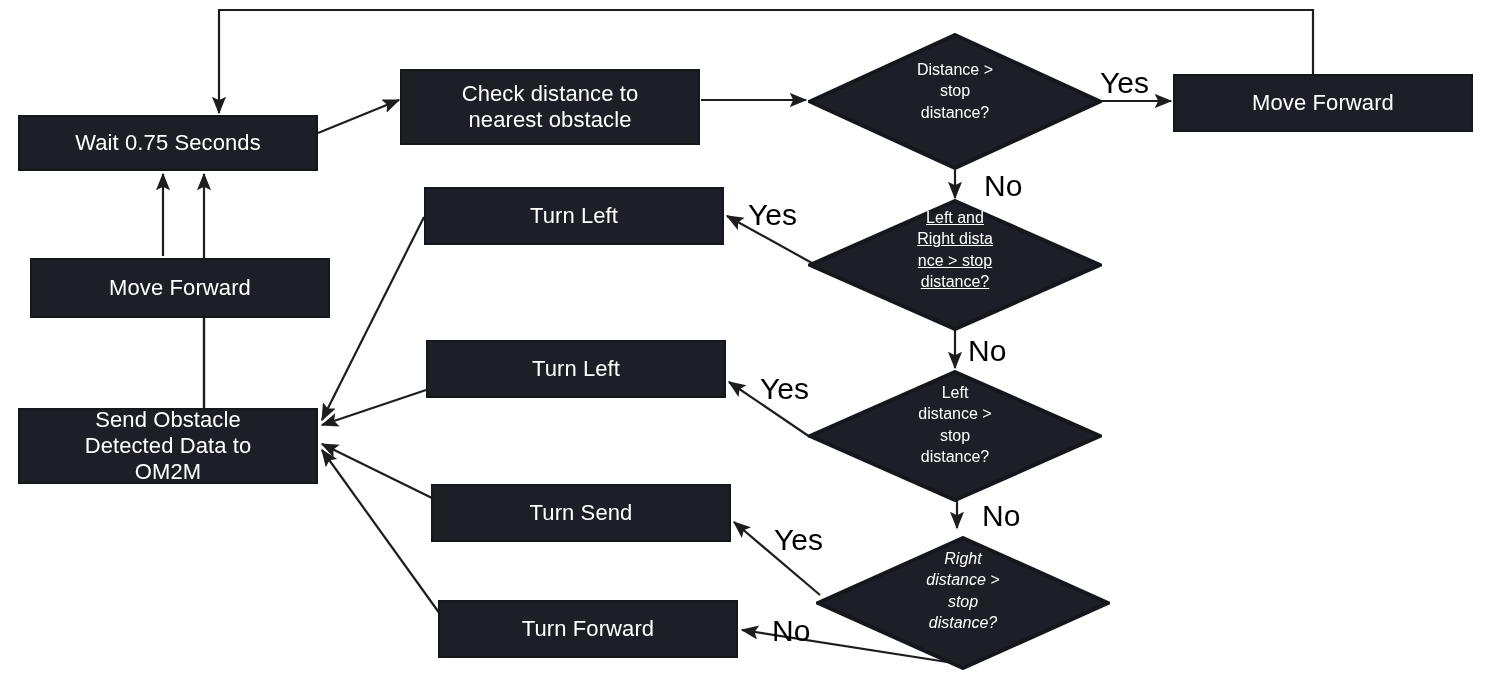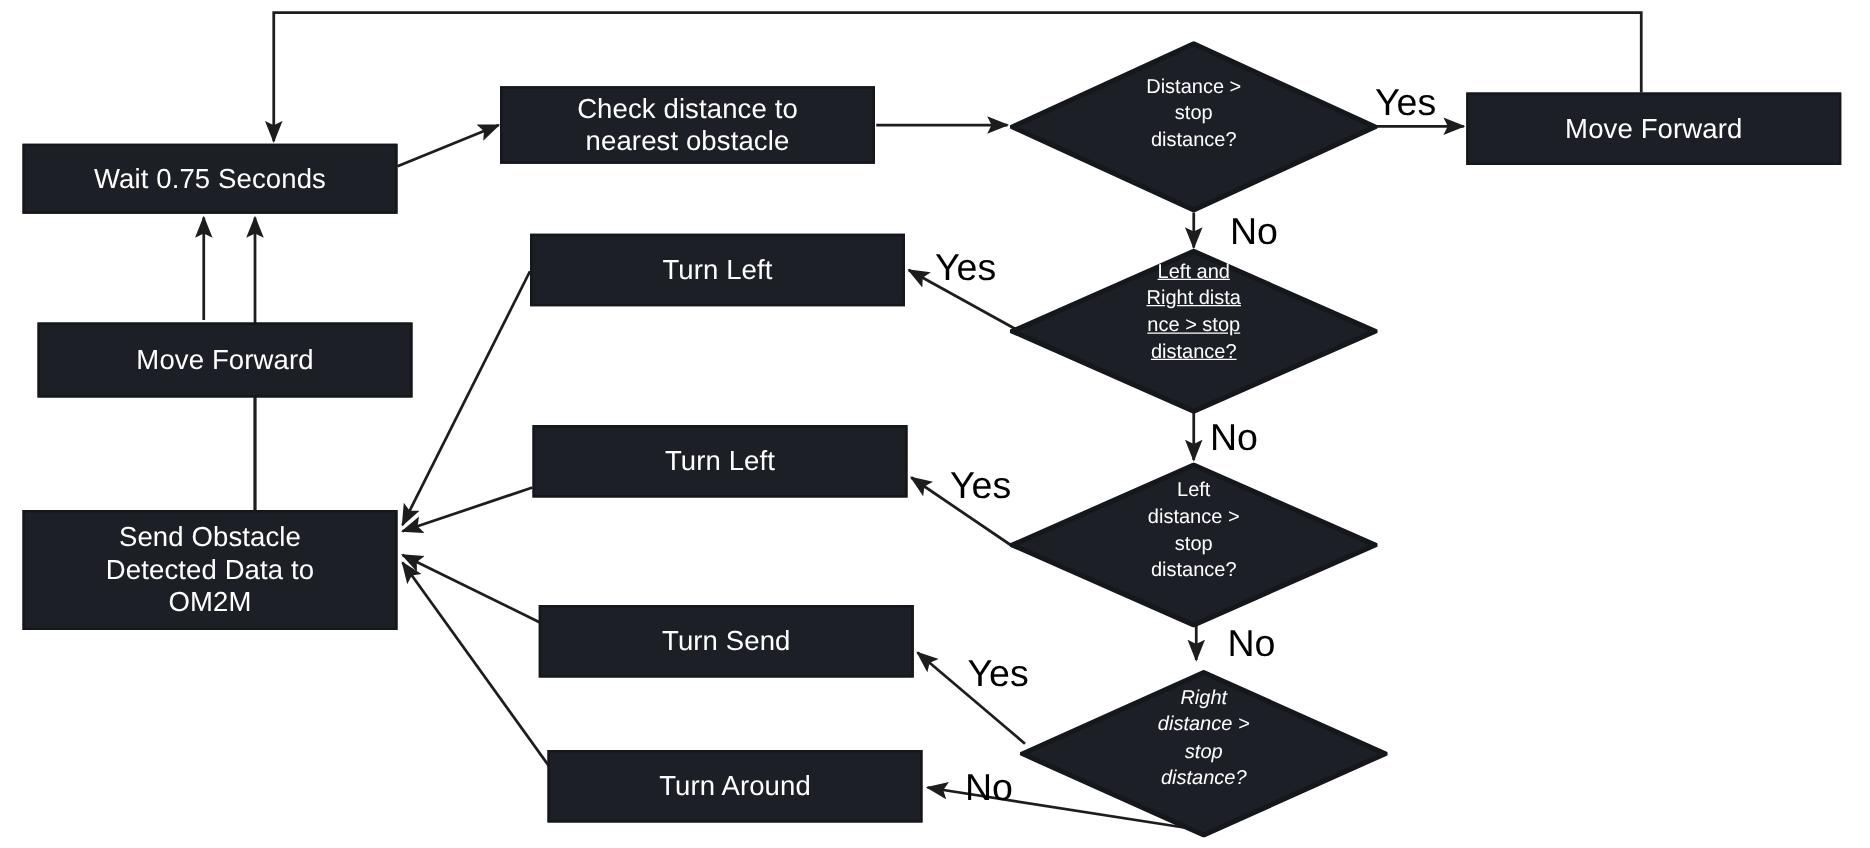--- a/index.html
+++ b/index.html
@@ -133,27 +133,27 @@
   </svg>
 
   <div class="node proc" style="left:18px; top:115px; width:300px; height:56px;">
     <span class="label">Wait 0.75 Seconds</span>
   </div>
 
   <div class="node proc" style="left:30px; top:258px; width:300px; height:60px;">
     <span class="label">Move Forward</span>
   </div>
 
-  <div class="node proc" style="left:18px; top:408px; width:300px; height:96px;">
+  <div class="node proc" style="left:18px; top:408px; width:300px; height:76px;">
     <span class="label">Send Obstacle
 Detected Data to
 OM2M</span>
   </div>
 
-  <div class="node proc" style="left:400px; top:69px; width:300px; height:62px;">
+  <div class="node proc" style="left:400px; top:69px; width:300px; height:76px;">
     <span class="label">Check distance to
 nearest obstacle</span>
   </div>
 
   <div class="node proc" style="left:1173px; top:74px; width:300px; height:58px;">
     <span class="label">Move Forward</span>
   </div>
 
   <div class="node proc" style="left:424px; top:187px; width:300px; height:58px;">
     <span class="label">Turn Left</span>
@@ -161,21 +161,21 @@
 
   <div class="node proc" style="left:426px; top:340px; width:300px; height:58px;">
     <span class="label">Turn Left</span>
   </div>
 
   <div class="node proc" style="left:431px; top:484px; width:300px; height:58px;">
     <span class="label">Turn Send</span>
   </div>
 
   <div class="node proc" style="left:438px; top:600px; width:300px; height:58px;">
-    <span class="label">Turn Around</span>
+    <span class="label">Turn Forward</span>
   </div>
 
   <div class="dia-wrap" style="left:808px; top:33px; width:294px; height:137px;">
     <svg class="dia-shape" viewBox="0 0 294 137" preserveAspectRatio="none">
       <polygon points="147,2 292,68.5 147,135 2,68.5" fill="#1c2026" stroke="#14171c" stroke-width="4"></polygon>
     </svg>
     <div class="dia-text" style="top:26px;">Distance &gt;
 stop
 distance?</div>
   </div>

